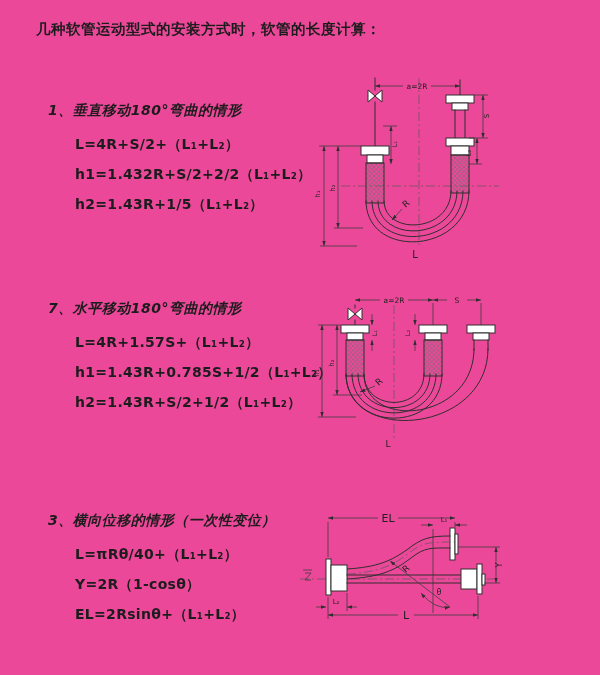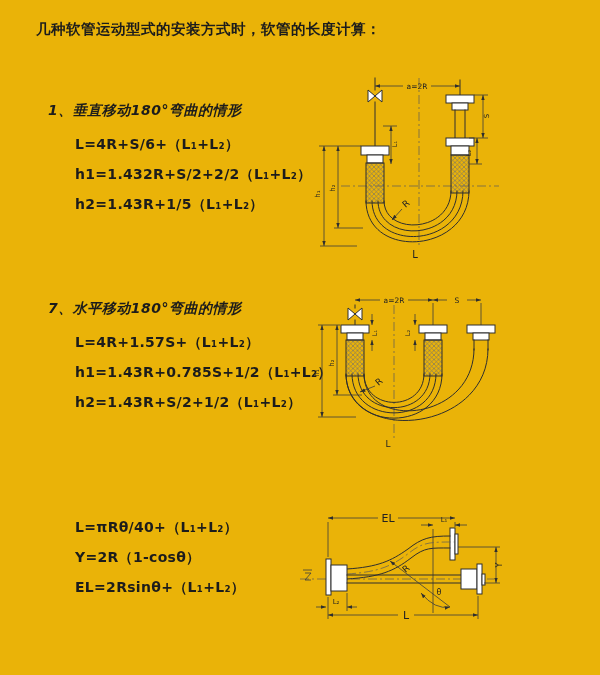--- a/index.html
+++ b/index.html
@@ -1,18 +1,18 @@
 <!DOCTYPE html>
 <html><head>
 <meta charset="utf-8">
 <style>
   html,body{margin:0;padding:0;}
   body{width:600px;height:675px;background:#fdfdfd;position:relative;
        font-family:"DejaVu Sans","Liberation Sans",sans-serif;color:#1c1c1c;overflow:hidden;}
-  .page{position:absolute;inset:0;background:#eab308;}
+  .page{position:absolute;inset:0;background:#ec4899;}
   .title{position:absolute;left:36px;top:20px;font-size:14.5px;font-weight:bold;letter-spacing:.5px;white-space:nowrap;}
   .sec{position:absolute;left:48px;white-space:nowrap;}
   .heading{font-size:14px;font-weight:bold;letter-spacing:.5px;margin-bottom:9px;font-style:italic;}
   .formula{font-size:14px;font-weight:600;line-height:30px;padding-left:27px;letter-spacing:.3px;}
   svg{position:absolute;overflow:visible;}
   svg text{font-family:"DejaVu Sans","Liberation Sans",sans-serif;fill:#222;}
   .med{stroke:#2e2e2e;stroke-width:1;fill:none;stroke-linecap:square;}
   .dim{stroke:#3d3d3d;stroke-width:.8;fill:none;}
   .cl{stroke:#5a5a5a;stroke-width:.7;fill:none;stroke-dasharray:9 3 2 3;}
   .part{stroke:#2e2e2e;stroke-width:1;fill:#ffffff;}
@@ -31,21 +31,21 @@
         <path d="M0 1.8 L9.5 5 L0 8.2 Z" fill="#2e2e2e"></path>
       </marker>
       <pattern id="hatch" width="4.5" height="4.5" patternUnits="userSpaceOnUse">
         <path d="M0 4.5 L4.5 0 M0 0 L4.5 4.5" stroke="#6f6f6f" stroke-width="0.6" fill="none"></path>
       </pattern>
     </defs>
   </svg>
 
   <section class="sec" style="top:102px">
     <div class="heading">1、垂直移动180°弯曲的情形</div>
-    <div class="formula">L=4R+S/6+（L₁+L₂）</div>
+    <div class="formula">L=4R+S/2+（L₁+L₂）</div>
     <div class="formula">h1=1.432R+S/2+2/2（L₁+L₂）</div>
     <div class="formula">h2=1.43R+1/5（L₁+L₂）</div>
   </section>
 
   <svg style="left:311px;top:68px" width="262" height="196" viewBox="0 0 262 196">
     <g>
       <path class="cl" d="M108 10 V178"></path>
       <path class="cl" d="M30 118 H188"></path>
     </g>
     <g>
@@ -175,20 +175,21 @@
       <text x="25.5" y="80" font-size="7" text-anchor="middle" transform="rotate(-90 25.5 80)">h₂</text>
     </g>
     <g>
       <line class="dim" x1="67" y1="103" x2="52" y2="109" marker-end="url(#arr)"></line>
       <text x="73" y="101" font-size="9" text-anchor="middle" transform="rotate(-40 73 101)">R</text>
     </g>
     <text x="80" y="164" font-size="9" text-anchor="middle">L</text>
   </svg>
 
   <section class="sec" style="top:512px">
+    <div class="heading">3、横向位移的情形（一次性变位）</div>
     <div class="formula">L=πRθ/40+（L₁+L₂）</div>
     <div class="formula">Y=2R（1-cosθ）</div>
     <div class="formula">EL=2Rsinθ+（L₁+L₂）</div>
   </section>
 
   <svg style="left:298px;top:503px" width="302" height="165" viewBox="0 0 302 165">
     <path class="cl" d="M2 76 H196"></path>
     <g>
       <line class="dim" x1="30" y1="15" x2="80" y2="15" marker-start="url(#arr)"></line>
       <line class="dim" x1="100" y1="15" x2="157" y2="15" marker-end="url(#arr)"></line>

